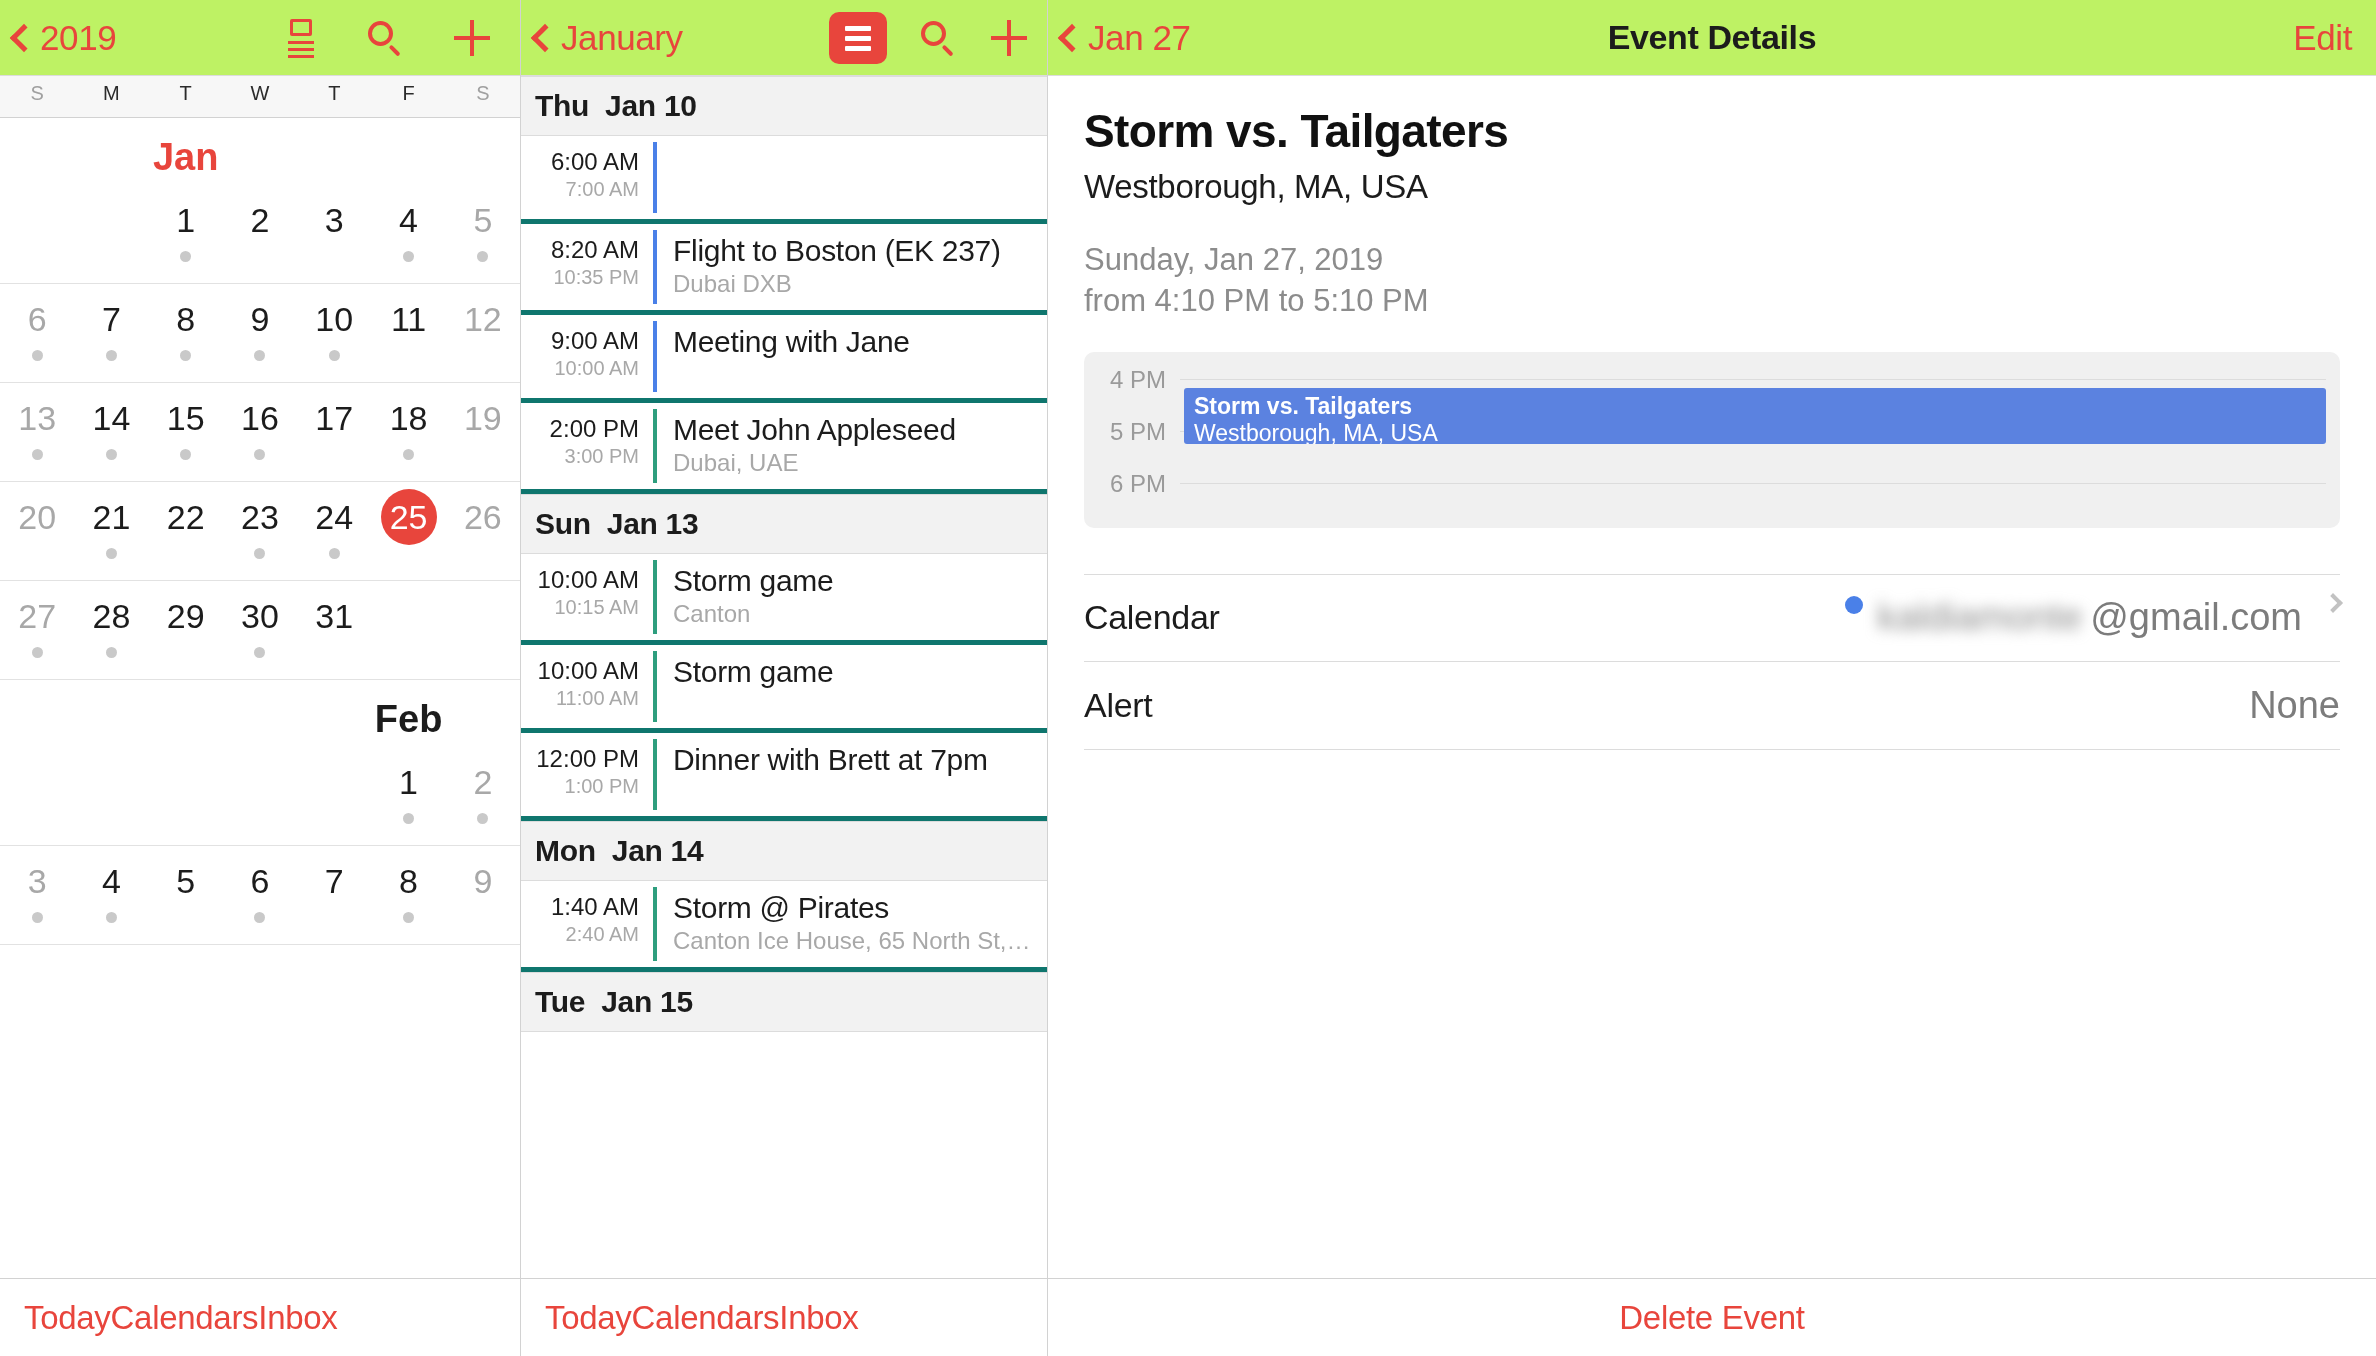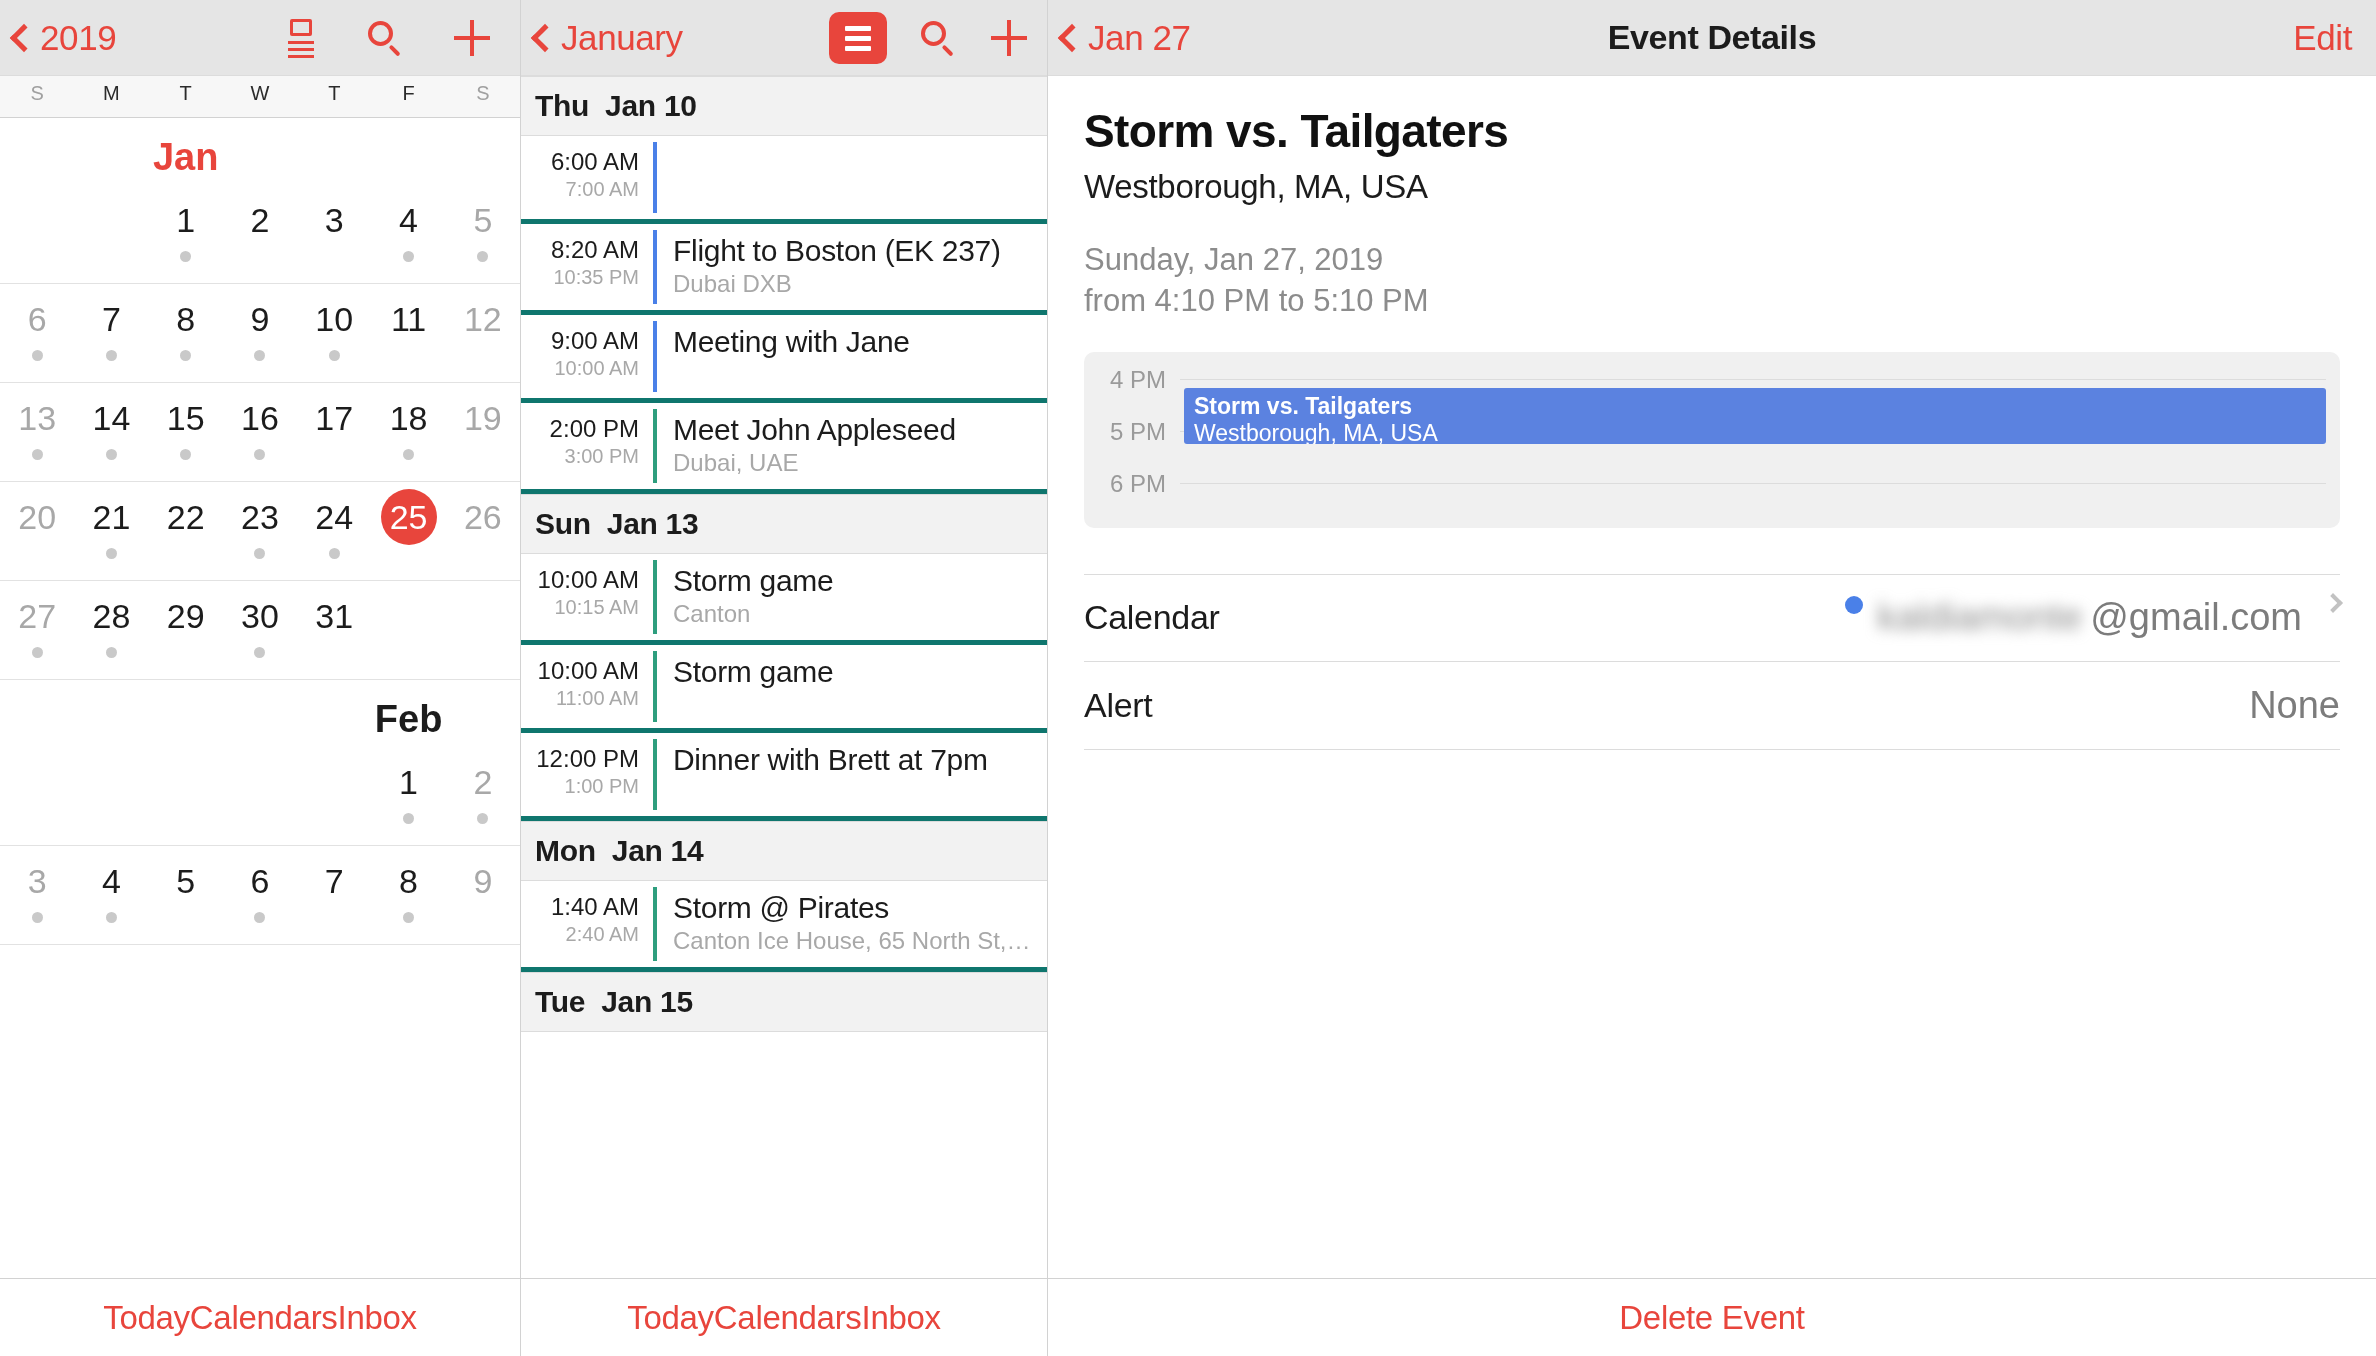--- a/index.html
+++ b/index.html
@@ -8,21 +8,21 @@
     font-family: "Liberation Sans", sans-serif;
     background: #ffffff;
     overflow: hidden;
     -webkit-font-smoothing: antialiased;
   }
   .app { display: flex; width: 2376px; height: 1356px; }
 
   
   .navbar {
     height: 76px; flex: 0 0 76px;
-    background: #e5e5e5;
+    background: #bef264;
     display: flex; align-items: center;
     border-bottom: 1px solid #dcdcdc;
     position: relative;
   }
   .back-btn { display: flex; align-items: center; color: #e8453c; cursor: default; }
   .chev {
     width: 20px; height: 20px;
     border-left: 5px solid #e8453c; border-bottom: 5px solid #e8453c;
     transform: rotate(45deg);
     margin-right: 6px;
@@ -121,21 +121,21 @@
   .det-label { font-size:34px; color:#1c1c1c; letter-spacing:-0.3px;}
   .det-value { font-size:38px; color:#7c7c7c; display:flex; gap:14px;}
   .cal-dot { width:18px; height:18px; border-radius:50%; background:#4a80e8; }
   .blurred { filter: blur(7px); color:#8c8c8c; }
   .chev-right { width:14px; height:14px; border-top:4px solid #c2c2c2; border-right:4px solid #c2c2c2;
                 transform:rotate(45deg); margin-left:10px; }
 
   
   .toolbar { height:78px; flex:0 0 78px; border-top:1px solid #d2d2d2; background:#fff;
              display:flex; align-items:center; }
-  .tb-left { justify-content:center; padding:0 24px; }
+  .tb-left { justify-content:flex-start; padding:0 24px; }
   .tb-item { font-size:33px; color:#e8453c; letter-spacing:-0.3px;}
   .tb-center { justify-content:center; }
 </style>
 </head>
 <body>
 
 <div class="app">
 
   <div class="pane-left">
     <div class="navbar">

